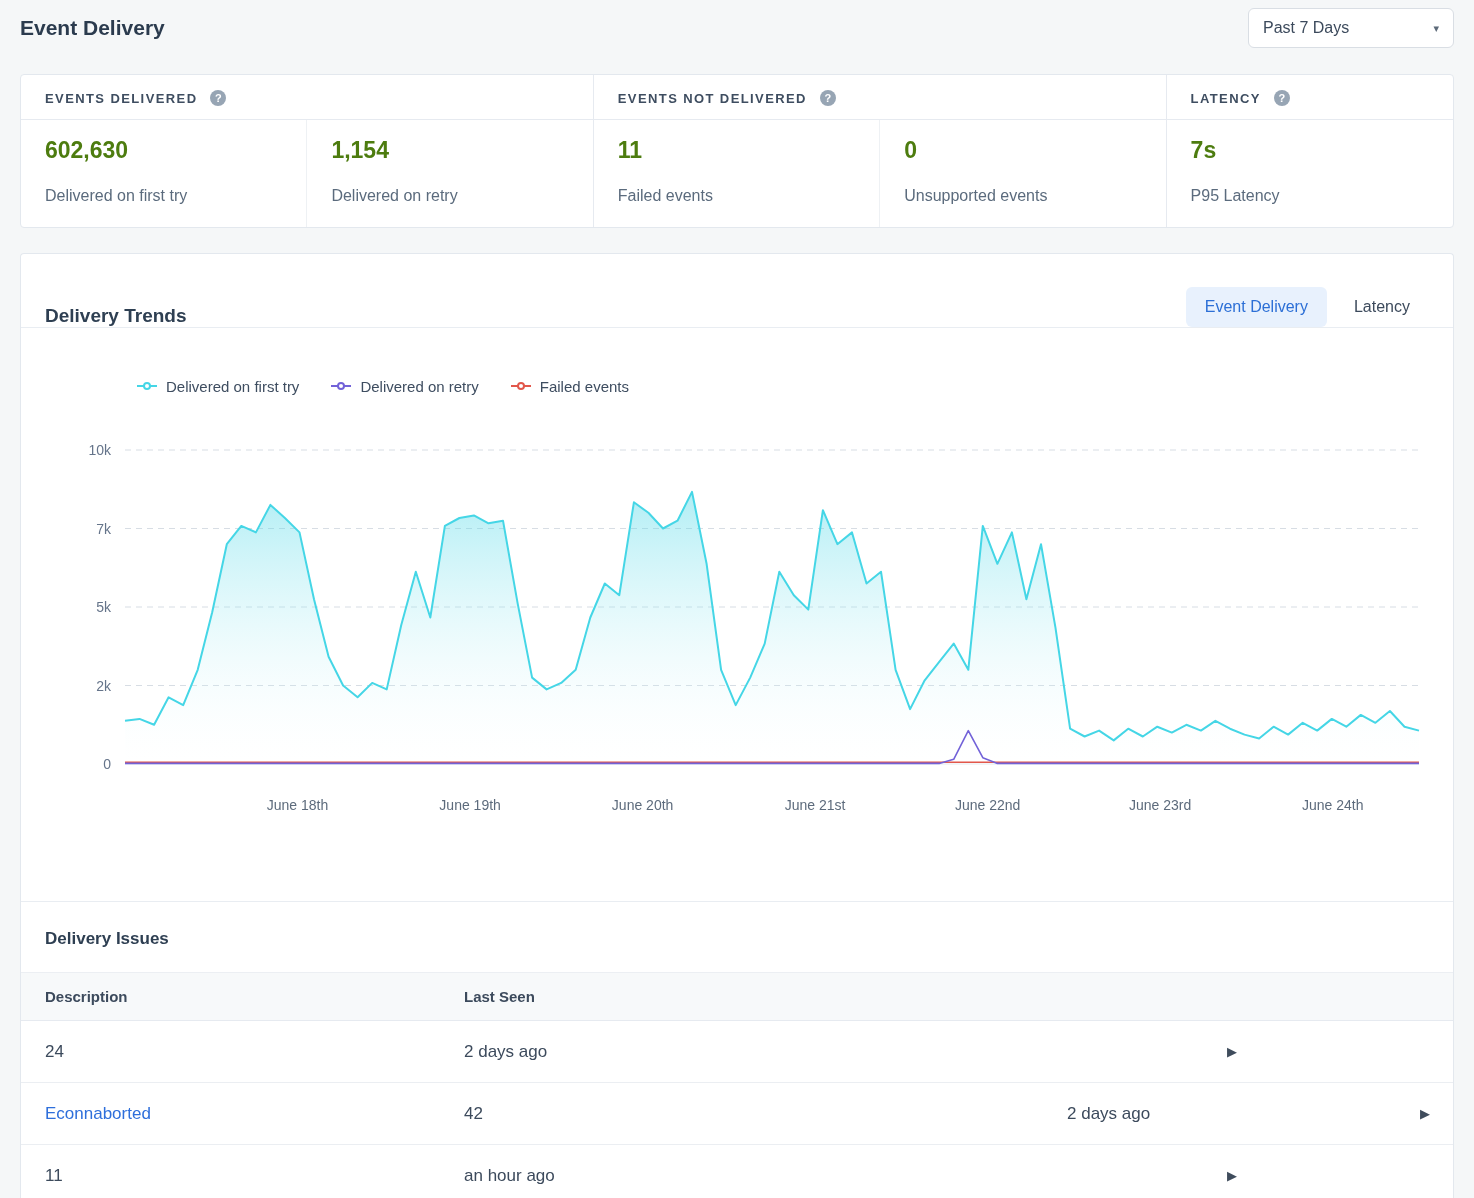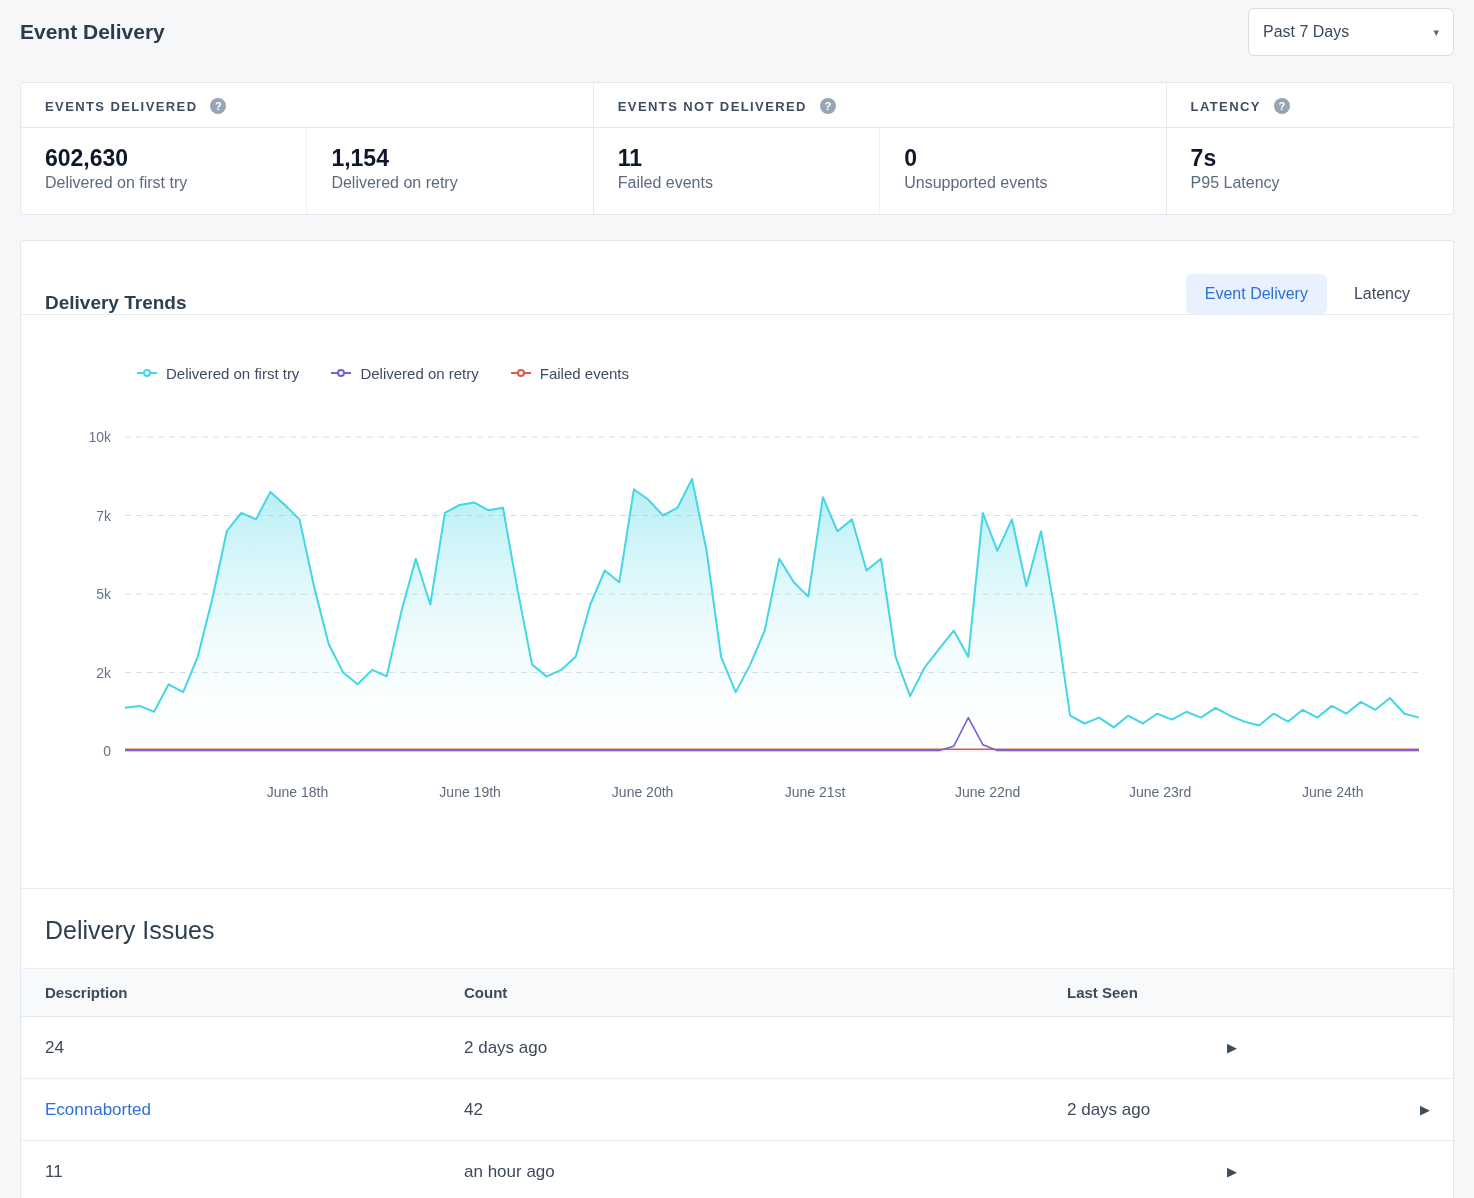--- a/index.html
+++ b/index.html
@@ -9,41 +9,41 @@
     font-family:"Liberation Sans","DejaVu Sans",sans-serif;
     color:#3c4a5c;
     position:relative;
   }
   .page { padding:0 20px; }
 
   
   .topbar { display:flex; justify-content:space-between; align-items:center; padding-top:8px; margin-bottom:26px; }
   .page-title { font-size:21px; font-weight:700; color:#2b3b4e; }
   .select {
-    width:206px; height:48px; background:#fff; border:1px solid #d9dee4; border-radius:6px;
+    width:206px; height:40px; background:#fff; border:1px solid #d9dee4; border-radius:6px;
     display:flex; align-items:center; justify-content:space-between; padding:6px 14px;
     font-size:16px; color:#3c4a5c; cursor:pointer;
   }
   .caret { color:#5c6a79; font-size:11px; }
 
   
   .card { background:#fff; border:1px solid #e3e8ee; border-radius:4px; }
 
   
   .stats-grid { display:grid; grid-template-columns:repeat(5,1fr); }
   .stats-header-cell {
     padding:15px 24px 13px; border-bottom:1px solid #e6eaf0;
     display:flex; align-items:center; gap:13px;
     font-size:13px; font-weight:700; letter-spacing:1.4px; color:#3e4d60;
   }
   .span2 { grid-column: span 2; }
   .sep-r { border-right:1px solid #e6eaf0; }
   .sub-sep { border-right:1px solid #eef1f4; }
   .stat-cell { padding:17px 24px 22px; }
-  .stat-cell .value { font-size:23px; font-weight:700; color:#0f172a; margin-bottom:2px; }
+  .stat-cell .value { font-size:23px; font-weight:700; color:#4d7c0f; margin-bottom:23px; }
   .stat-cell .label { font-size:16px; color:#5b6b7d; }
   .help {
     width:16px; height:16px; border-radius:50%; background:#97a5b4; color:#fff;
     font-size:11px; font-weight:700; display:inline-flex; align-items:center; justify-content:center;
     letter-spacing:0; cursor:pointer; flex:none;
   }
 
   
   .trends-card { margin-top:25px; border-radius:4px 4px 0 0; border-bottom:none; }
   .card-header {
@@ -64,21 +64,21 @@
     position:absolute; left:6px; top:-3px; width:8px; height:8px; border-radius:50%;
     background:#fff; border:2px solid #ccc;
   }
   .chart-svg-wrap { margin-top:24px; }
   svg text { font-family:"Liberation Sans","DejaVu Sans",sans-serif; }
   svg .ytick { font-size:14px; fill:#65748a; }
   svg .xtick { font-size:14px; fill:#5d6b7c; }
 
   
   .issues { border-top:1px solid #e9edf2; margin-top:69px; }
-  .issues-title { font-size:25px; font-weight:400; color:#2e3f52; padding:27px 24px 23px; }
+  .issues-title { font-size:17px; font-weight:700; color:#2e3f52; padding:27px 24px 23px; }
   .table-header, .issue-row {
     display:grid; grid-template-columns:443px 603px auto 56px; align-items:center;
   }
   .table-header {
     background:#f7f9fa; height:49px; border-top:1px solid #eceff3; border-bottom:1px solid #e6eaf0;
     font-weight:700; font-size:15px; color:#3c4a5c;
   }
   .table-header > div:first-child, .issue-row > div:first-child { padding-left:24px; }
   .issue-row { height:62px; border-bottom:1px solid #ebeef2; font-size:17px; color:#3c4a5c; cursor:pointer; background:#fff; }
   .issue-link { color:#2e6fdb; cursor:pointer; }
@@ -194,21 +194,20 @@
             <polyline points="80.0,342.2 94.5,342.2 109.1,342.2 123.6,342.2 138.2,342.2 152.7,342.2 167.2,342.2 181.8,342.2 196.3,342.2 210.9,342.2 225.4,342.2 239.9,342.2 254.5,342.2 269.0,342.2 283.6,342.2 298.1,342.2 312.6,342.2 327.2,342.2 341.7,342.2 356.2,342.2 370.8,342.2 385.3,342.2 399.9,342.2 414.4,342.2 428.9,342.2 443.5,342.2 458.0,342.2 472.6,342.2 487.1,342.2 501.6,342.2 516.2,342.2 530.7,342.2 545.3,342.2 559.8,342.2 574.3,342.2 588.9,342.2 603.4,342.2 618.0,342.2 632.5,342.2 647.0,342.2 661.6,342.2 676.1,342.2 690.7,342.2 705.2,342.2 719.7,342.2 734.3,342.2 748.8,342.2 763.3,342.2 777.9,342.2 792.4,342.2 807.0,342.2 821.5,342.2 836.0,342.2 850.6,342.2 865.1,342.2 879.7,342.2 894.2,342.2 908.7,342.2 923.3,342.2 937.8,342.2 952.4,342.2 966.9,342.2 981.4,342.2 996.0,342.2 1010.5,342.2 1025.1,342.2 1039.6,342.2 1054.1,342.2 1068.7,342.2 1083.2,342.2 1097.8,342.2 1112.3,342.2 1126.8,342.2 1141.4,342.2 1155.9,342.2 1170.4,342.2 1185.0,342.2 1199.5,342.2 1214.1,342.2 1228.6,342.2 1243.1,342.2 1257.7,342.2 1272.2,342.2 1286.8,342.2 1301.3,342.2 1315.8,342.2 1330.4,342.2 1344.9,342.2 1359.5,342.2 1374.0,342.2" fill="none" stroke="#e2574b" stroke-width="1.6" stroke-linejoin="round"></polyline>
             <polyline points="80.0,343.4 94.5,343.4 109.1,343.4 123.6,343.4 138.2,343.4 152.7,343.4 167.2,343.4 181.8,343.4 196.3,343.4 210.9,343.4 225.4,343.4 239.9,343.4 254.5,343.4 269.0,343.4 283.6,343.4 298.1,343.4 312.6,343.4 327.2,343.4 341.7,343.4 356.2,343.4 370.8,343.4 385.3,343.4 399.9,343.4 414.4,343.4 428.9,343.4 443.5,343.4 458.0,343.4 472.6,343.4 487.1,343.4 501.6,343.4 516.2,343.4 530.7,343.4 545.3,343.4 559.8,343.4 574.3,343.4 588.9,343.4 603.4,343.4 618.0,343.4 632.5,343.4 647.0,343.4 661.6,343.4 676.1,343.4 690.7,343.4 705.2,343.4 719.7,343.4 734.3,343.4 748.8,343.4 763.3,343.4 777.9,343.4 792.4,343.4 807.0,343.4 821.5,343.4 836.0,343.4 850.6,343.4 865.1,343.4 879.7,343.4 894.2,343.4 908.7,339.3 923.3,310.6 937.8,337.7 952.4,343.4 966.9,343.4 981.4,343.4 996.0,343.4 1010.5,343.4 1025.1,343.4 1039.6,343.4 1054.1,343.4 1068.7,343.4 1083.2,343.4 1097.8,343.4 1112.3,343.4 1126.8,343.4 1141.4,343.4 1155.9,343.4 1170.4,343.4 1185.0,343.4 1199.5,343.4 1214.1,343.4 1228.6,343.4 1243.1,343.4 1257.7,343.4 1272.2,343.4 1286.8,343.4 1301.3,343.4 1315.8,343.4 1330.4,343.4 1344.9,343.4 1359.5,343.4 1374.0,343.4" fill="none" stroke="#7262d8" stroke-width="1.6" stroke-linejoin="round"></polyline>
             <polyline points="80.0,300.8 94.5,298.9 109.1,304.8 123.6,277.3 138.2,285.1 152.7,249.8 167.2,192.2 181.8,124.2 196.3,105.9 210.9,112.4 225.4,84.9 239.9,98.0 254.5,112.4 269.0,179.2 283.6,236.7 298.1,265.5 312.6,277.3 327.2,262.9 341.7,269.4 356.2,205.3 370.8,151.7 385.3,197.5 399.9,105.9 414.4,98.0 428.9,95.4 443.5,103.3 458.0,100.7 472.6,183.1 487.1,257.6 501.6,269.4 516.2,262.9 530.7,249.8 545.3,197.5 559.8,163.5 574.3,175.2 588.9,82.3 603.4,92.8 618.0,108.5 632.5,100.7 647.0,71.9 661.6,143.8 676.1,249.8 690.7,285.1 705.2,257.6 719.7,223.6 734.3,151.7 748.8,175.2 763.3,189.6 777.9,90.2 792.4,124.2 807.0,112.4 821.5,163.5 836.0,151.7 850.6,249.8 865.1,289.1 879.7,260.3 894.2,241.9 908.7,223.6 923.3,249.8 937.8,105.9 952.4,143.8 966.9,112.4 981.4,179.2 996.0,124.2 1010.5,207.9 1025.1,308.7 1039.6,316.5 1054.1,310.6 1068.7,320.4 1083.2,308.7 1097.8,316.5 1112.3,306.7 1126.8,312.6 1141.4,304.8 1155.9,310.6 1170.4,300.8 1185.0,308.7 1199.5,314.6 1214.1,318.5 1228.6,306.7 1243.1,314.6 1257.7,302.8 1272.2,310.6 1286.8,298.9 1301.3,306.7 1315.8,294.9 1330.4,302.8 1344.9,291.0 1359.5,306.7 1374.0,310.6" fill="none" stroke="#45d6e6" stroke-width="2" stroke-linejoin="round"></polyline>
           </svg></div>
     </div>
 
     <div class="issues">
       <div class="issues-title">Delivery Issues</div>
       <div class="table-header">
         <div>Description</div>
-        <div>Count</div>
         <div>Last Seen</div>
         <div></div>
       </div>
 
       <div class="issue-row">
         <div>24</div>
         <div>2 days ago</div>
         <div class="row-chevron">▶</div>
       </div>
       <div class="issue-row">

